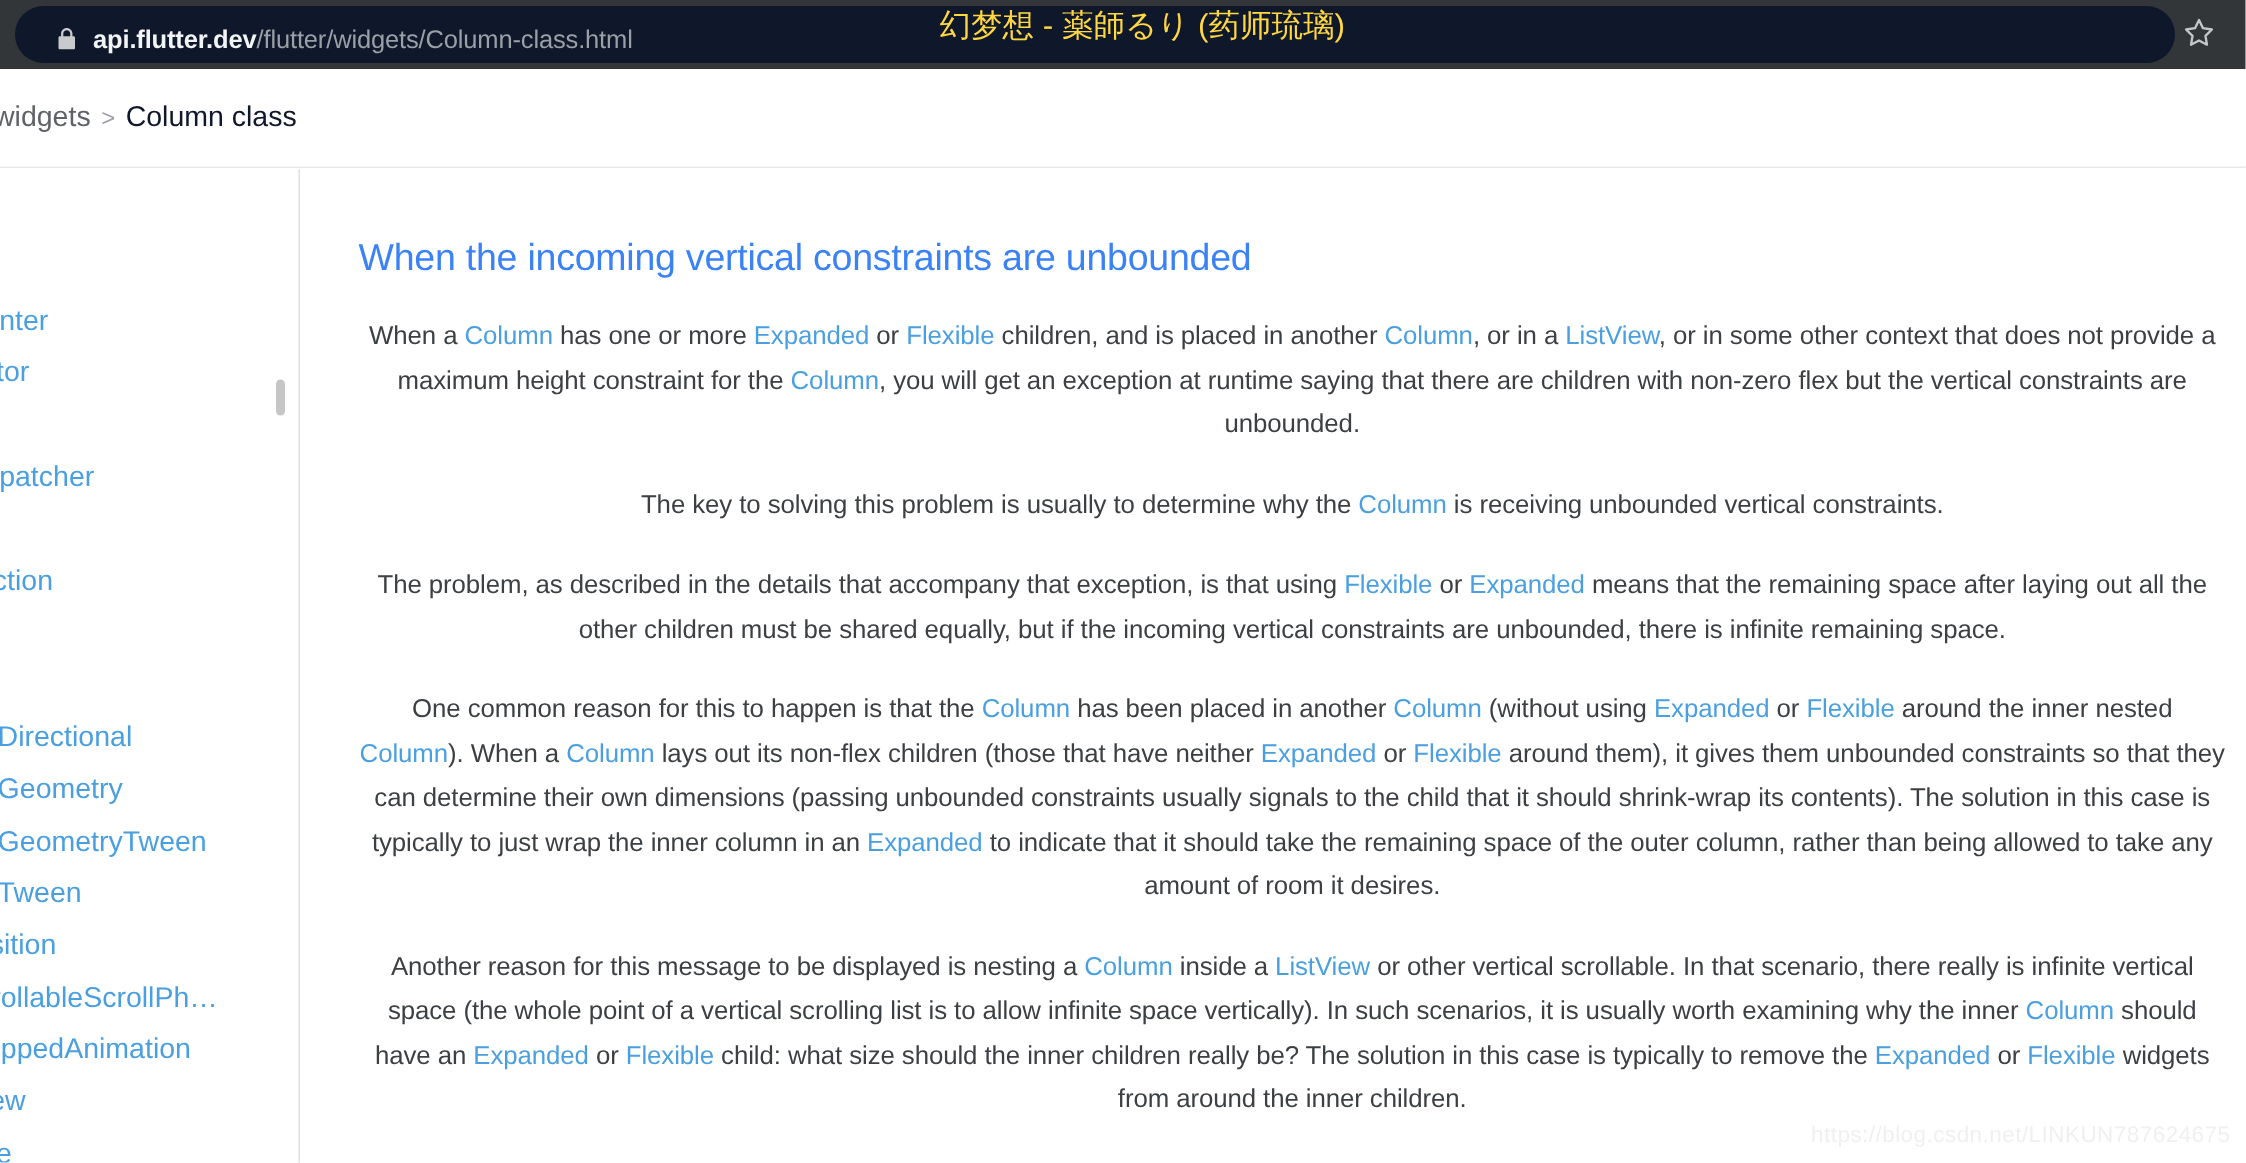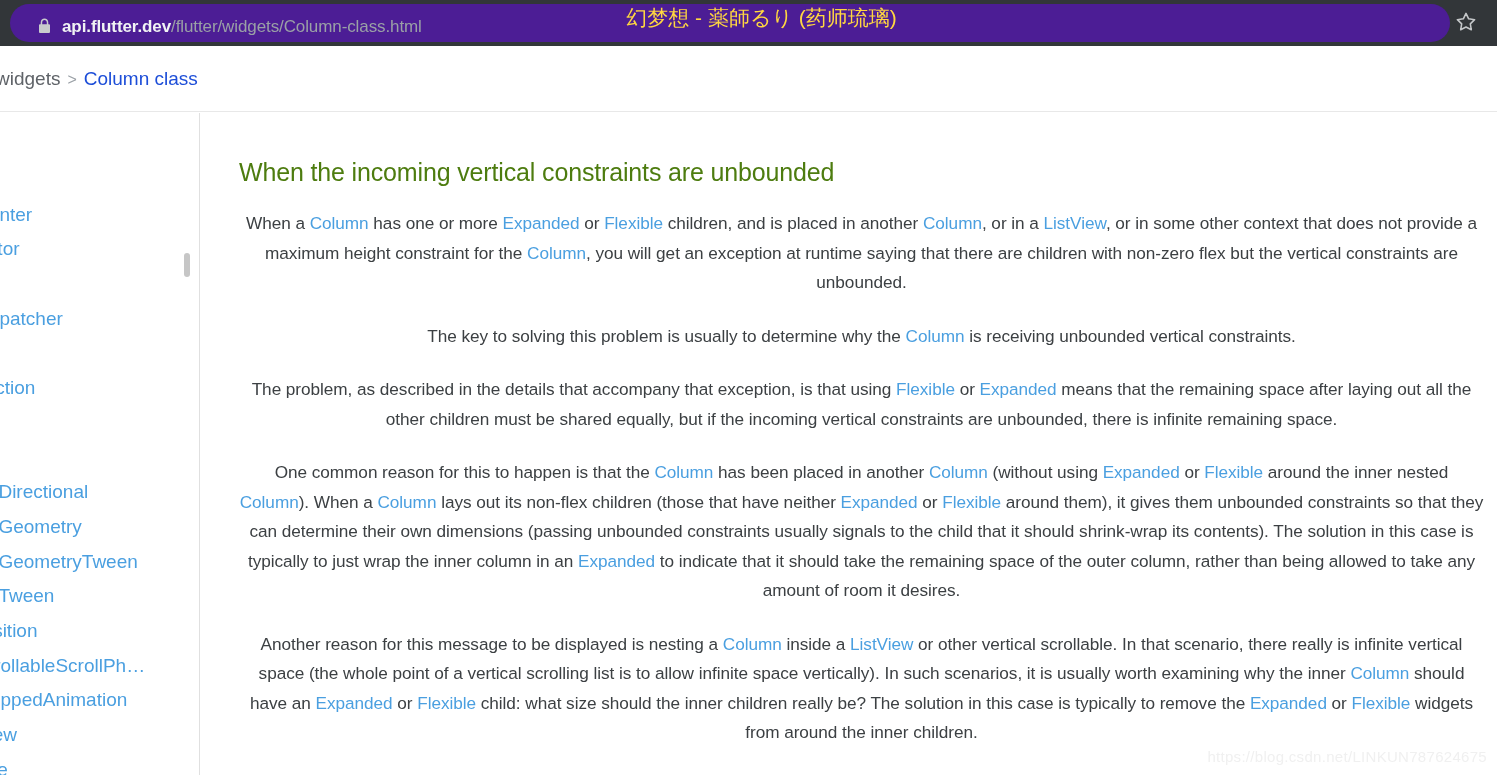--- a/index.html
+++ b/index.html
@@ -19,21 +19,21 @@
     width: 1497px; height: 46px;
     background: #323639;
     display: flex;
     align-items: center;
     overflow: hidden;
   }
   .omnibox {
     position: absolute;
     left: 10px; top: 4px;
     width: 1440px; height: 38px;
-    background: #4c1d95;
+    background: #0f172a;
     border-radius: 19px;
   }
   .lock-icon {
     position: absolute;
     left: 27px; top: 13px;
     width: 14px; height: 18px;
     color: #c8cbcd;
     display: flex; align-items: center; justify-content: center;
     font-size: 14px;
     line-height: 1;
@@ -91,21 +91,21 @@
   }
   .breadcrumb a {
     color: #5f6368;
     text-decoration: none;
   }
   .breadcrumb .sep {
     color: #9aa0a6;
     margin: 0 7px;
     font-size: 16px;
   }
-  .breadcrumb .current { color: #1d4ed8; text-align: right; }
+  .breadcrumb .current { color: #0f172a; text-align: right; }
 
   
   .sidebar {
     position: absolute;
     left: 0; top: 113px;
     width: 200px; height: 662px;
     background: #ffffff;
     border-right: 1px solid #e0e0e0;
     overflow: hidden;
   }
@@ -149,21 +149,21 @@
   }
   .content-inner {
     position: absolute;
     left: 38px; top: 44px;
     width: 1245px;
   }
   h2.section-heading {
     margin: 0 0 22px 0;
     font-size: 25px;
     font-weight: normal;
-    color: #4d7c0f;
+    color: #3b82f6;
     letter-spacing: -0.15px;
     line-height: 30px;
   }
   p.para {
     margin: 0 0 24px 0;
     font-size: 17.2px;
     line-height: 29.5px;
     color: #3c4043;
     letter-spacing: -0.05px;
     text-align: center;

